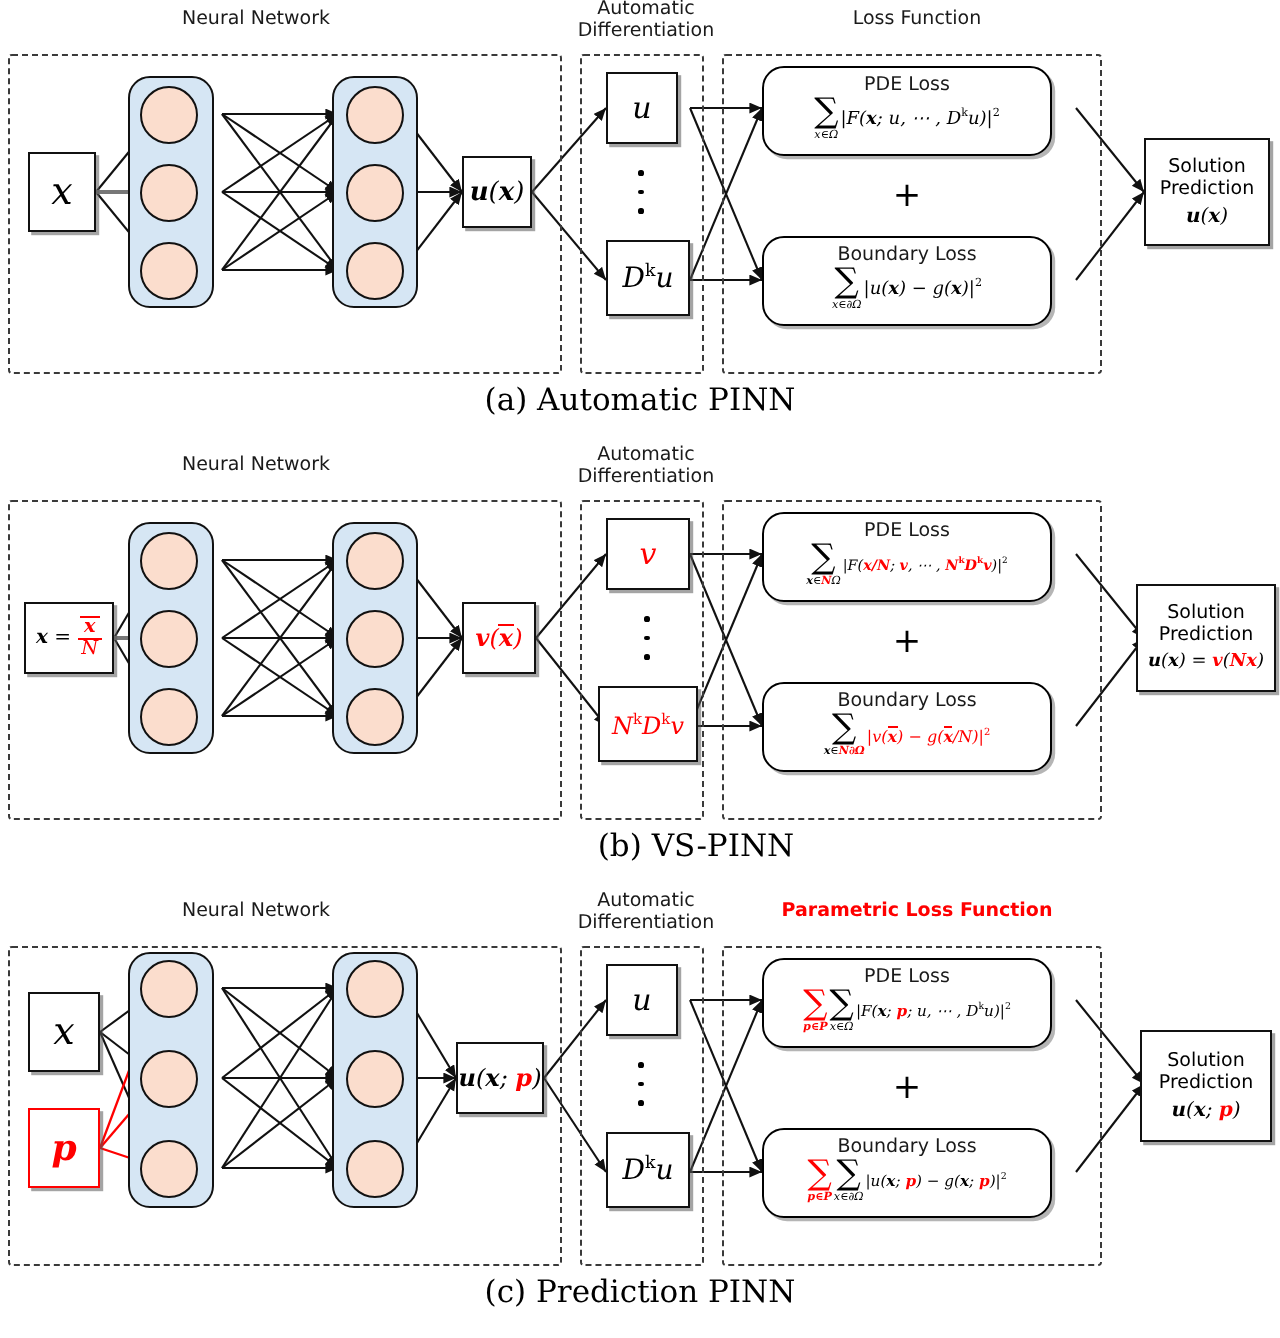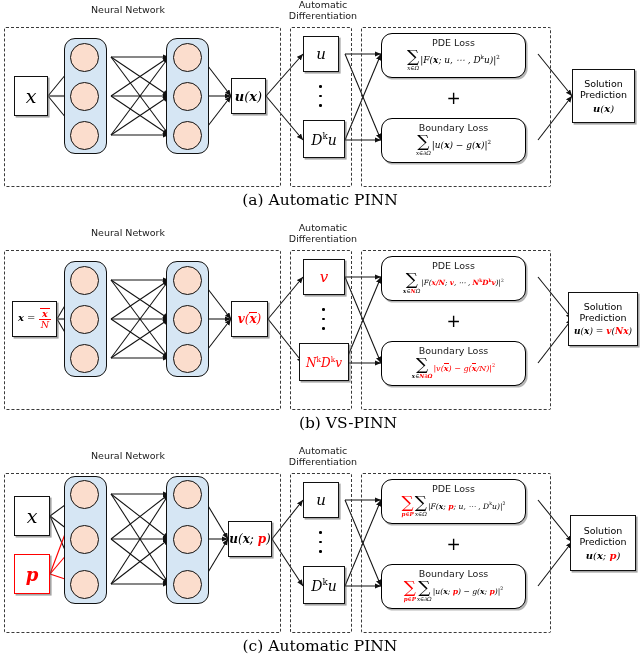--- a/index.html
+++ b/index.html
@@ -111,20 +111,21 @@
         <line x1="538" y1="54" x2="572" y2="96" marker-end="url(#ahA)"></line>
         <line x1="538" y1="140" x2="572" y2="96" marker-end="url(#ahA)"></line>
       </g>
     </svg>
 
     <div class="grp-title" style="left:28px;top:4px;width:200px;">Neural Network</div>
     <div class="grp-title" style="left:283px;top:-1px;width:80px;">
       <span>Automatic</span><br>
       <span>Differentiation</span>
     </div>
+    <div class="grp-title" style="left:366px;top:4px;width:185px;">Loss Function</div>
 
     <div class="dashed" style="left:4px;top:27px;width:277px;height:160px;"></div>
     <div class="dashed" style="left:290px;top:27px;width:62px;height:160px;"></div>
     <div class="dashed" style="left:361px;top:27px;width:190px;height:160px;"></div>
 
     <div class="slab" style="left:64px;top:38px;width:43px;height:116px;"></div>
     <div class="slab" style="left:166px;top:38px;width:43px;height:116px;"></div>
     <div class="neuron" style="left:70px;top:43px;width:29px;height:29px;"></div>
     <div class="neuron" style="left:70px;top:82px;width:29px;height:29px;"></div>
     <div class="neuron" style="left:70px;top:121px;width:29px;height:29px;"></div>
@@ -339,20 +340,21 @@
         <line x1="538" y1="54" x2="572" y2="96" marker-end="url(#ahA)"></line>
         <line x1="538" y1="140" x2="572" y2="96" marker-end="url(#ahA)"></line>
       </g>
     </svg>
 
     <div class="grp-title" style="left:28px;top:4px;width:200px;">Neural Network</div>
     <div class="grp-title" style="left:283px;top:-1px;width:80px;">
       <span>Automatic</span><br>
       <span>Differentiation</span>
     </div>
+    <div class="grp-title red" style="left:361px;top:4px;width:195px;">Parametric Loss Function</div>
 
     <div class="dashed" style="left:4px;top:27px;width:277px;height:160px;"></div>
     <div class="dashed" style="left:290px;top:27px;width:62px;height:160px;"></div>
     <div class="dashed" style="left:361px;top:27px;width:190px;height:160px;"></div>
 
     <div class="slab" style="left:64px;top:30px;width:43px;height:128px;"></div>
     <div class="slab" style="left:166px;top:30px;width:43px;height:128px;"></div>
     <div class="neuron" style="left:70px;top:34px;width:29px;height:29px;"></div>
     <div class="neuron" style="left:70px;top:79px;width:29px;height:29px;"></div>
     <div class="neuron" style="left:70px;top:124px;width:29px;height:29px;"></div>
@@ -414,16 +416,16 @@
         <span class="eqbody mi" style="font-size:7.6px;">|u(<span class="mb">x</span>; <span class="red mb">p</span>) − g(<span class="mb">x</span>; <span class="red mb">p</span>)|<sup class="ex">2</sup></span>
       </div>
     </div>
 
     <div class="box" style="left:570px;top:69px;width:66px;height:56px;flex-direction:column;">
       <div class="sp-line">Solution</div>
       <div class="sp-line">Prediction</div>
       <div class="sp-math mi"><span class="mb">u</span>(<span class="mb">x</span>; <span class="red mb">p</span>)</div>
     </div>
 
-    <div class="caption" style="top:191px;">(c) Automatic PINN</div>
+    <div class="caption" style="top:191px;">(c) Prediction PINN</div>
   </div>
 
 </div>
 
 </body></html>

